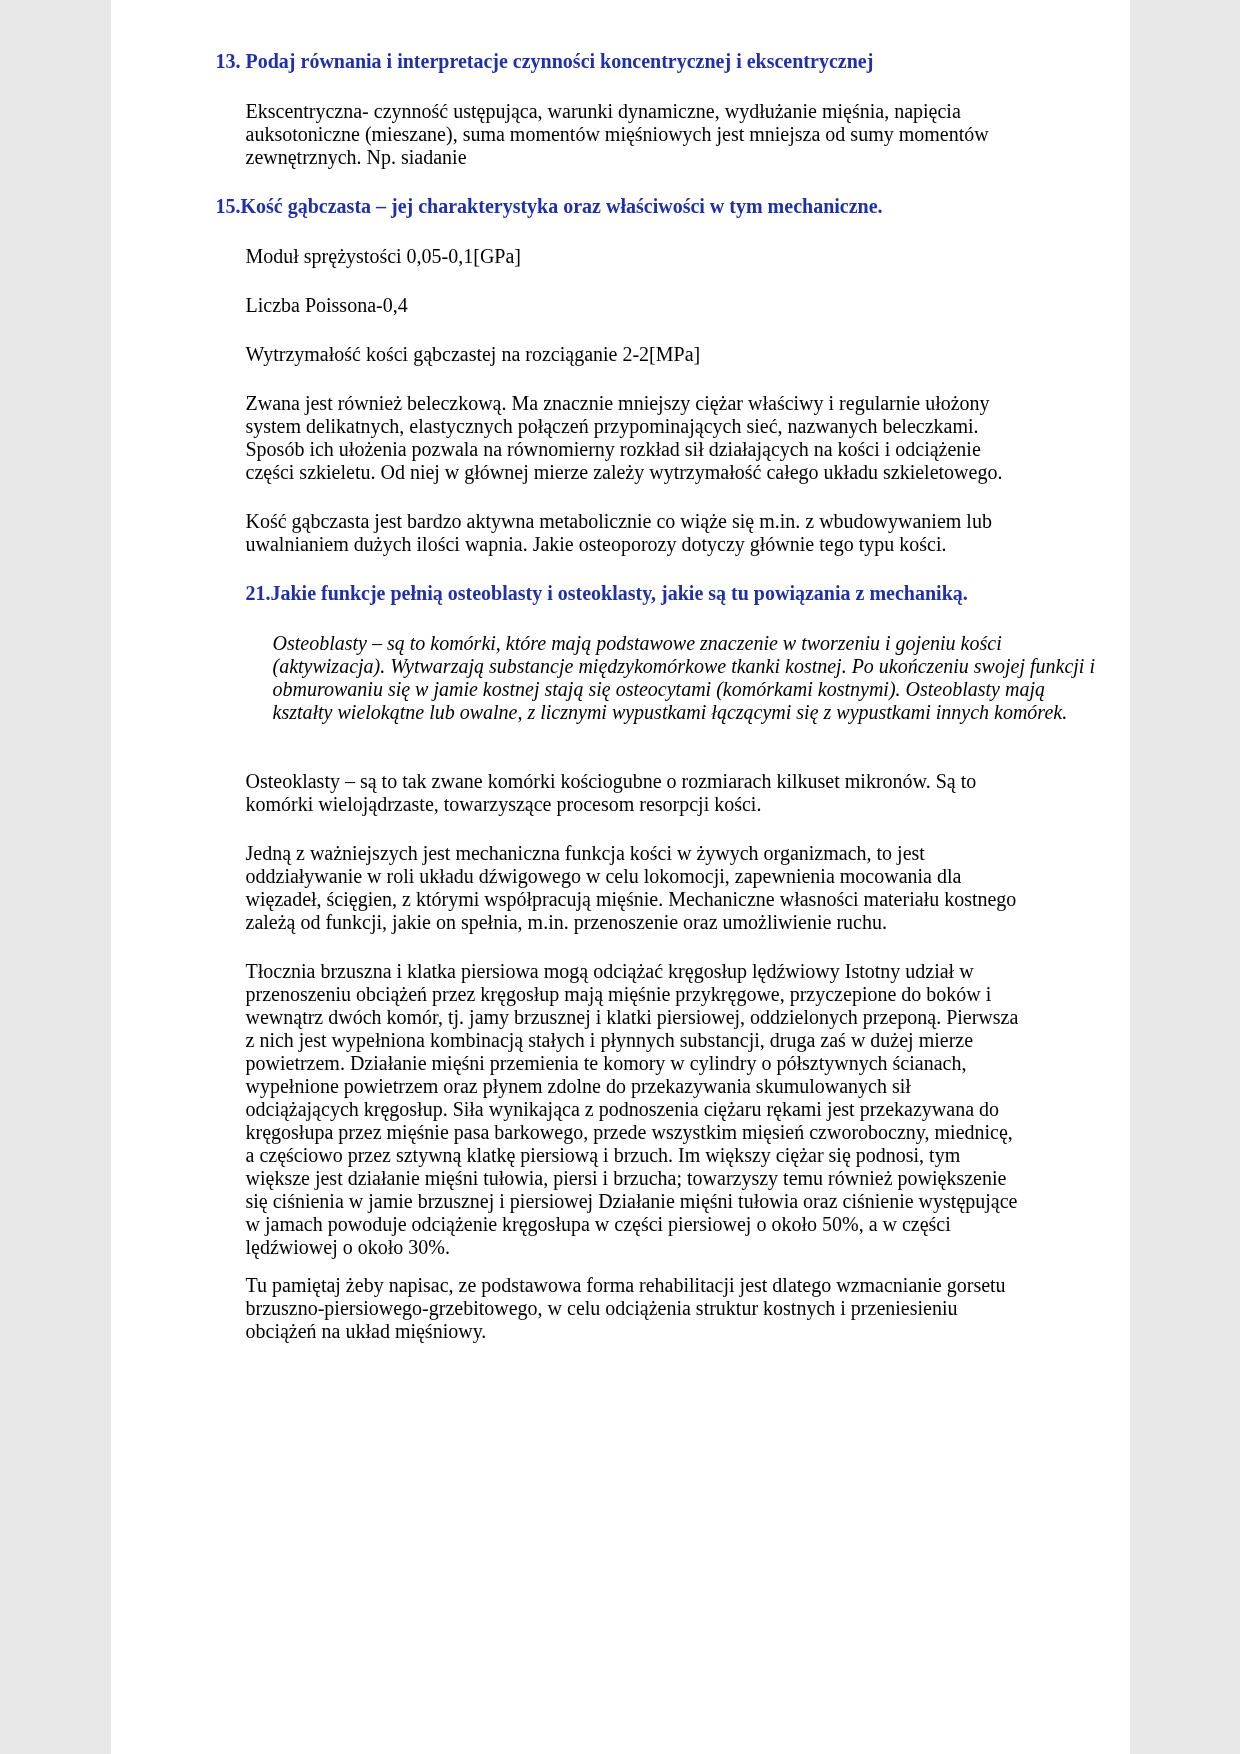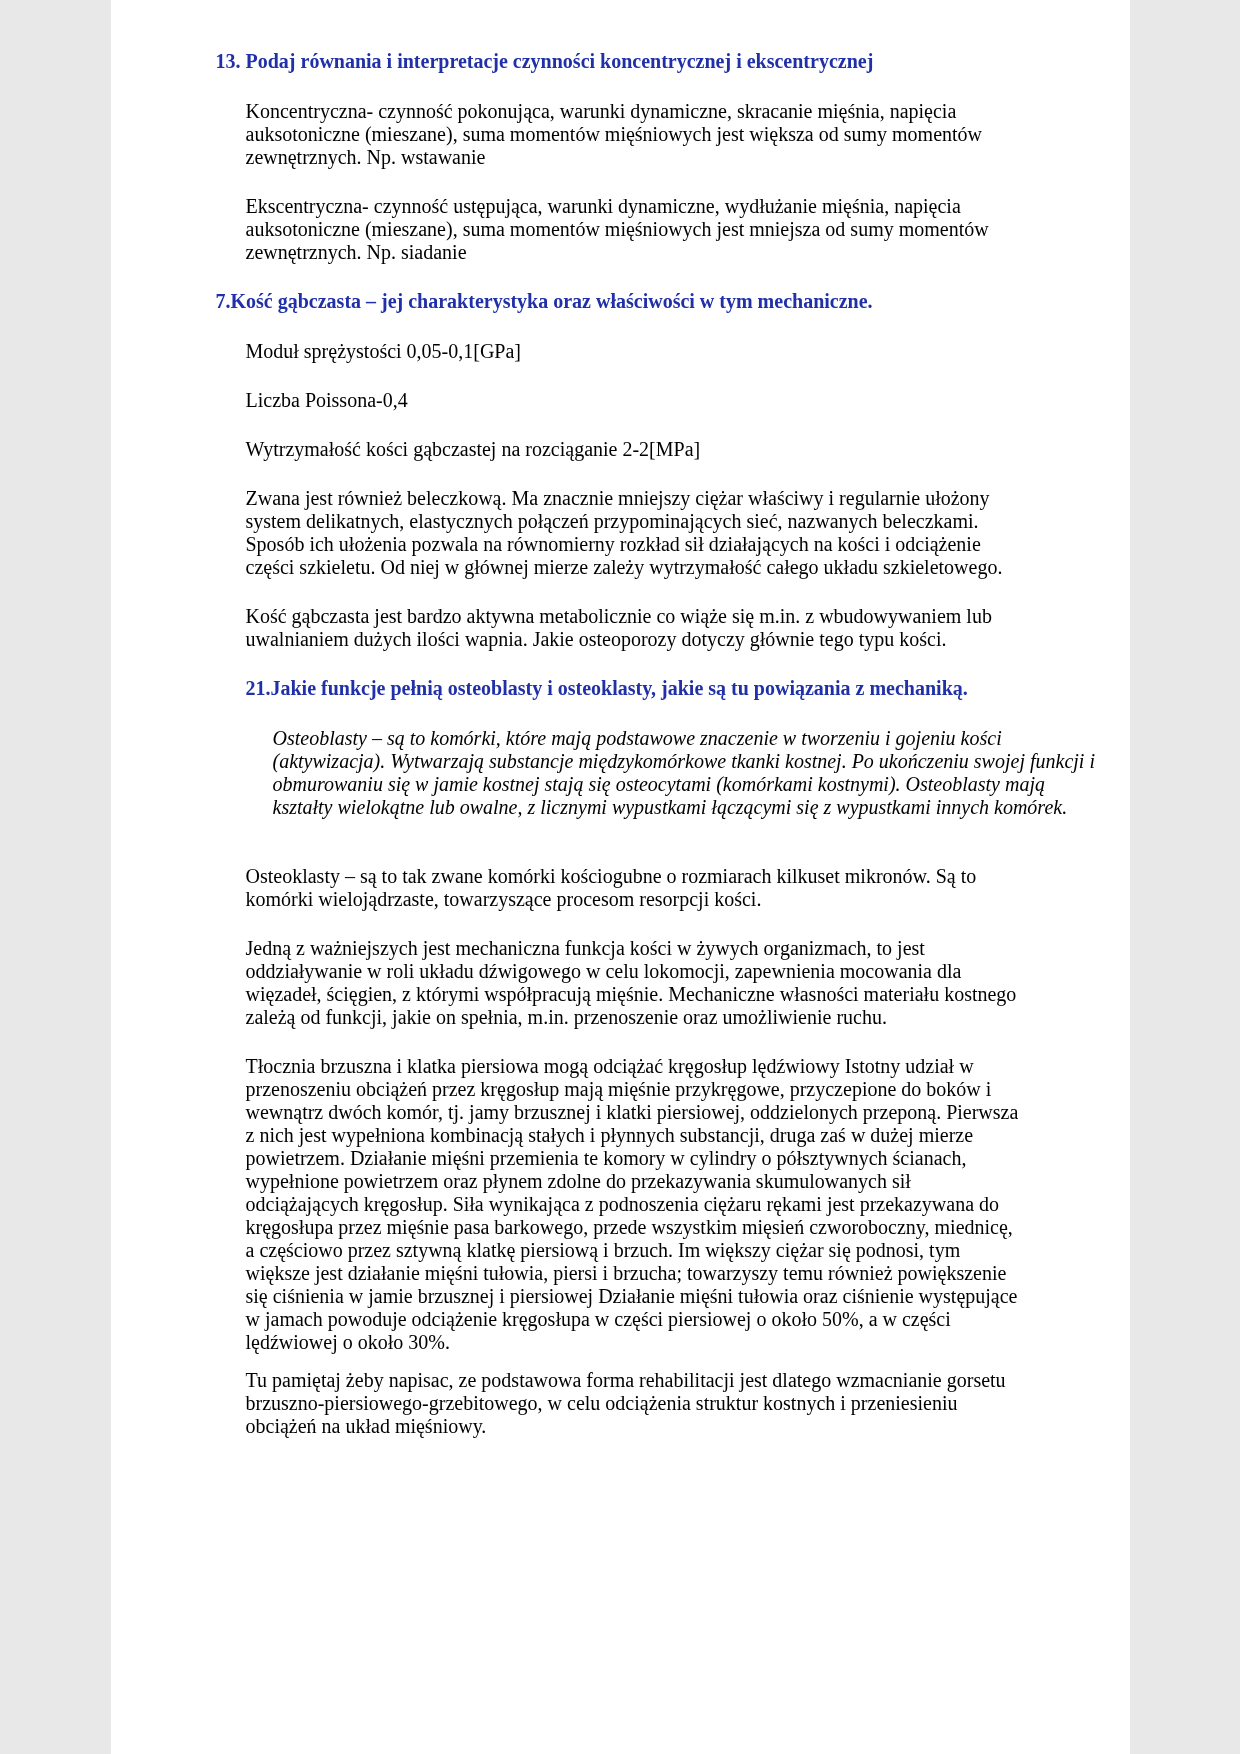--- a/index.html
+++ b/index.html
@@ -37,26 +37,25 @@
   .mb-xl { margin-bottom: 46px; font-style: italic; }
   .mb-0  { margin-bottom: 15px; }
 </style>
 </head>
 <body>
 
 <div class="page">
 
   <section>
     <div class="h ind1">13. Podaj równania i interpretacje czynności koncentrycznej i ekscentrycznej</div>
-    <p class="p ind2">Koncentryczna- czynność pokonująca, warunki dynamiczne, skracanie mięśnia, napięcia auksotoniczne (mieszane), suma momentów mięśniowych jest większa od sumy momentów zewnętrznych. Np. wstawanie</p>
     <p class="p ind2">Ekscentryczna- czynność ustępująca, warunki dynamiczne, wydłużanie mięśnia, napięcia auksotoniczne (mieszane), suma momentów mięśniowych jest mniejsza od sumy momentów zewnętrznych. Np. siadanie</p>
   </section>
 
   <section>
-    <div class="h ind1">7.Kość gąbczasta – jej charakterystyka oraz właściwości w tym mechaniczne.</div>
+    <div class="h ind1">15.Kość gąbczasta – jej charakterystyka oraz właściwości w tym mechaniczne.</div>
     <p class="p ind2">Moduł sprężystości 0,05-0,1[GPa]</p>
     <p class="p ind2">Liczba Poissona-0,4</p>
     <p class="p ind2">Wytrzymałość kości gąbczastej na rozciąganie 2-2[MPa]</p>
     <p class="p ind2">Zwana jest również beleczkową. Ma znacznie mniejszy ciężar właściwy i regularnie ułożony system delikatnych, elastycznych połączeń przypominających sieć, nazwanych beleczkami. Sposób ich ułożenia pozwala na równomierny rozkład sił działających na kości i odciążenie części szkieletu. Od niej w głównej mierze zależy wytrzymałość całego układu szkieletowego.</p>
     <p class="p ind2">Kość gąbczasta jest bardzo aktywna metabolicznie co wiąże się m.in. z wbudowywaniem lub uwalnianiem dużych ilości wapnia. Jakie osteoporozy dotyczy głównie tego typu kości.</p>
   </section>
 
   <section>
     <div class="h ind2">21.Jakie funkcje pełnią osteoblasty i osteoklasty, jakie są tu powiązania z mechaniką.</div>
     <p class="p ind3 mb-xl">Osteoblasty – są to komórki, które mają podstawowe znaczenie w tworzeniu i gojeniu kości (aktywizacja). Wytwarzają substancje międzykomórkowe tkanki kostnej. Po ukończeniu swojej funkcji i obmurowaniu się w jamie kostnej stają się osteocytami (komórkami kostnymi). Osteoblasty mają kształty wielokątne lub owalne, z licznymi wypustkami łączącymi się z wypustkami innych komórek.</p>

